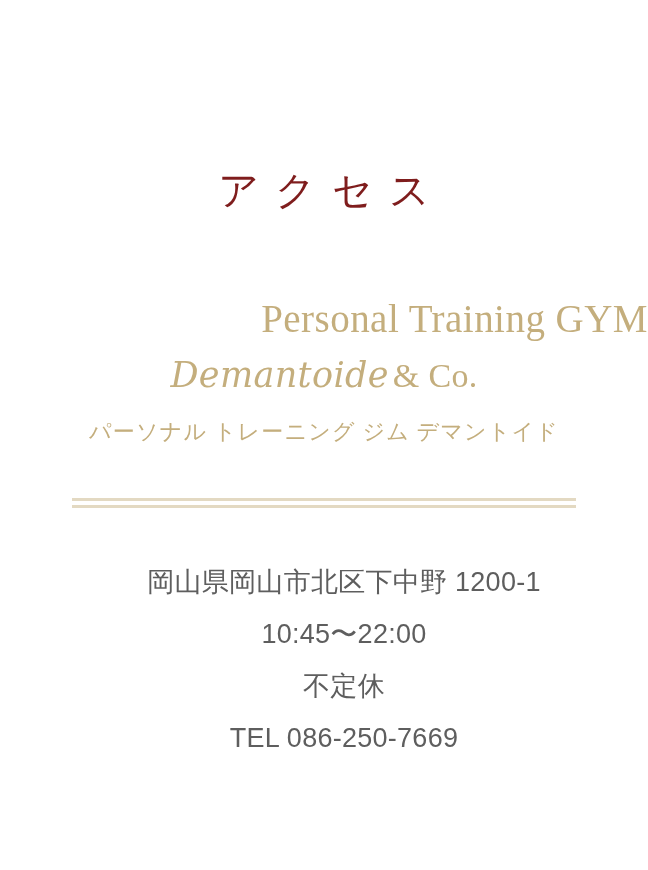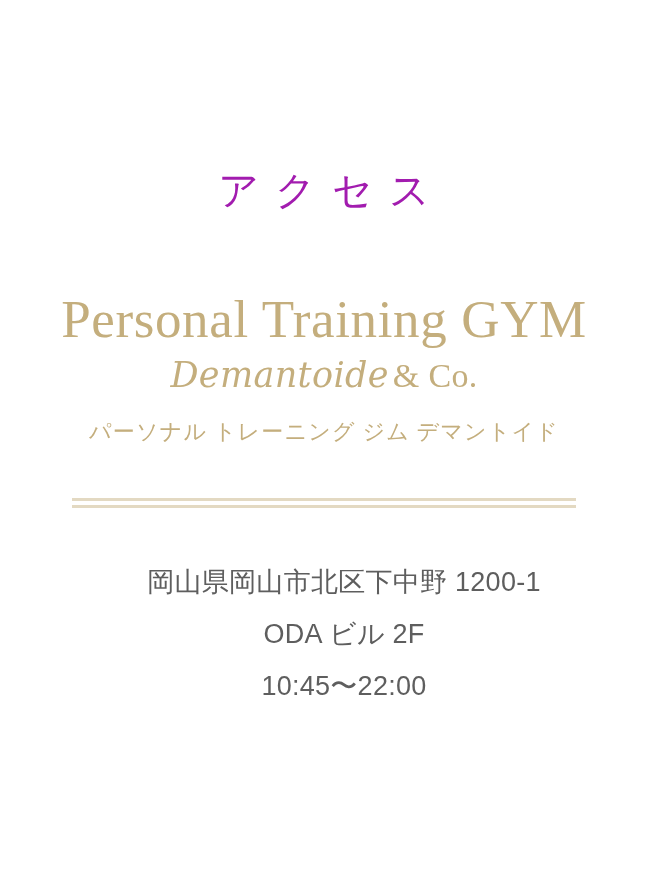--- a/index.html
+++ b/index.html
@@ -27,42 +27,43 @@
     position: absolute;
     top: 131px;
     left: 0;
     width: 648px;
     text-align: center;
     font-family: "Liberation Serif", "DejaVu Serif", serif;
     font-size: 40px;
     line-height: 54px;
     letter-spacing: 0.40em;
     text-indent: 0.40em;
-    color: #a21caf;
+    color: #7f1d1d;
     font-weight: 400;
     white-space: nowrap;
   }
 
   
   .brand {
     position: absolute;
     top: 288px;
     left: 0;
     width: 648px;
     text-align: center;
   }
 
   .brand-main {
     font-family: "Liberation Serif", "DejaVu Serif", serif;
-    font-size: 53px;
+    font-size: 39px;
     line-height: 62px;
     color: #c4ae7d;
     letter-spacing: 0.012em;
     font-weight: 400;
     white-space: nowrap;
+    text-align: right;
   }
 
   .brand-sub {
     margin-top: 4px;
     font-family: "Liberation Serif", "DejaVu Serif", serif;
     font-size: 34px;
     line-height: 42px;
     color: #c4ae7d;
     font-weight: 400;
     white-space: nowrap;
@@ -142,17 +143,18 @@
     <div class="brand-kana">パーソナル トレーニング ジム デマントイド</div>
   </div>
 
   <div class="divider">
     <div class="rule rule-top"></div>
     <div class="rule rule-bottom"></div>
   </div>
 
   <div class="info">
     <div class="info-line">岡山県岡山市北区下中野 1200-1</div>
-    <div class="info-line">ODA ビル 2F</div>
     <div class="info-line">10:45〜22:00</div>
+    <div class="info-line">不定休</div>
+    <div class="info-line">TEL 086-250-7669</div>
   </div>
 
 </div>
 
 </body></html>

